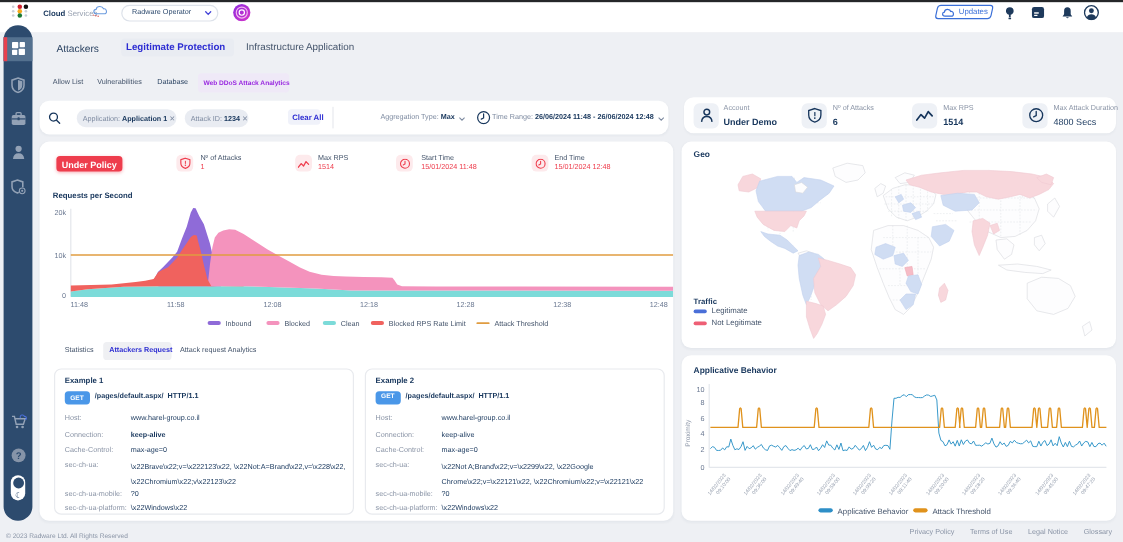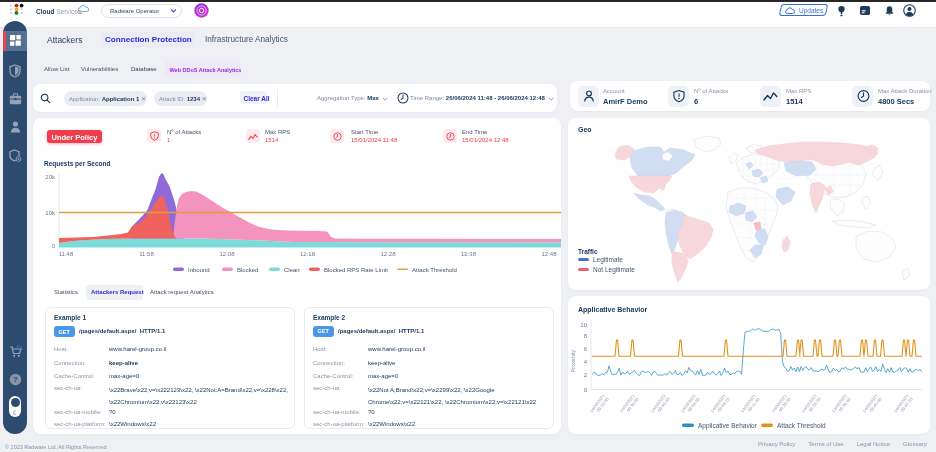--- a/index.html
+++ b/index.html
@@ -116,22 +116,22 @@
 <svg class="abs" style="left:9px;top:373px;" width="13" height="13" viewBox="0 0 13 13">
   <circle cx="6.5" cy="6.5" r="5.8" fill="#8694a8"></circle>
   <text x="6.5" y="9.3" font-size="8" font-weight="bold" fill="#2d4b6e" text-anchor="middle" font-family="Liberation Sans">?</text>
 </svg>
 <div class="abs" style="left:9px;top:396px;width:12px;height:21px;background:#fff;border-radius:6px;"></div>
 <div class="abs" style="left:10.5px;top:397.5px;width:9px;height:9px;background:#2d4b6e;border-radius:50%;"></div>
 <div class="abs" style="left:12.5px;top:409px;font-size:7px;color:#2d4b6e;">☾</div>
 
 <div class="abs" style="left:47px;top:35px;font-size:8.5px;color:#2c4463;">Attackers</div>
 <div class="abs" style="left:101px;top:32px;width:94px;height:15px;background:#e9ecf2;border-radius:3px;"></div>
-<div class="abs" style="left:105px;top:35px;font-size:8.1px;font-weight:bold;color:#2d2dd2;">Connection Protection</div>
-<div class="abs" style="left:205px;top:35px;font-size:8.2px;color:#44546b;">Infrastructure Analytics</div>
+<div class="abs" style="left:105px;top:35px;font-size:8.1px;font-weight:bold;color:#2d2dd2;">Legitimate Protection</div>
+<div class="abs" style="left:205px;top:35px;font-size:8.2px;color:#44546b;">Infrastructure Application</div>
 
 <div class="abs" style="left:44px;top:66px;font-size:6px;color:#44546b;">Allow List</div>
 <div class="abs" style="left:81px;top:66px;font-size:6px;color:#44546b;">Vulnerabilities</div>
 <div class="abs" style="left:131px;top:66px;font-size:6px;color:#2c4463;">Database</div>
 <div class="abs" style="left:165px;top:61px;width:76px;height:16px;background:#efe9f7;border-radius:3px;"></div>
 <div class="abs" style="left:169.5px;top:66.5px;font-size:5.5px;font-weight:bold;color:#9a2ae0;">Web DDoS Attack Analytics</div>
 
 <div class="abs" style="left:33px;top:84px;width:524px;height:28px;background:#fff;border-radius:8px;box-shadow:0 1px 2px rgba(20,40,80,0.04);"></div>
 <svg class="abs" style="left:40px;top:92.5px;" width="11" height="11" viewBox="0 0 12 12">
     <circle cx="5" cy="5" r="3.6" fill="none" stroke="#17365c" stroke-width="1.2"></circle>
@@ -157,21 +157,21 @@
     <path d="M1 1 L3.5 3.6 L6 1" fill="none" stroke="#7d8aa0" stroke-width="1"></path>
   </svg>
 
 <div class="abs" style="left:570px;top:81px;width:360px;height:30px;background:#fff;border-radius:8px;box-shadow:0 1px 2px rgba(20,40,80,0.04);"></div>
 <div class="abs" style="left:578px;top:85.5px;width:21px;height:21px;background:#eef1f6;border-radius:5px;"></div>
 <svg class="abs" style="left:582.5px;top:88.5px;" width="12" height="14" viewBox="0 0 13 14">
     <circle cx="6.5" cy="4.2" r="2.6" fill="none" stroke="#17365c" stroke-width="1.3"></circle>
     <path d="M1.8 13 Q2.2 8.2 6.5 8.2 Q10.8 8.2 11.2 13" fill="none" stroke="#17365c" stroke-width="1.3"></path>
   </svg>
 <div class="abs" style="left:603px;top:88px;font-size:6px;color:#8a94a6;">Account</div>
-<div class="abs" style="left:603px;top:96.5px;font-size:7.5px;font-weight:bold;color:#17365c;">AmirF Demo</div>
+<div class="abs" style="left:603px;top:96.5px;font-size:7.5px;font-weight:bold;color:#17365c;">Under Demo</div>
 
 <div class="abs" style="left:668px;top:85.5px;width:21px;height:21px;background:#eef1f6;border-radius:5px;"></div>
 <svg class="abs" style="left:672.5px;top:88.5px;" width="12" height="14" viewBox="0 0 13 14">
     <path d="M6.5 1 L12 2.8 L12 6.8 Q12 11.6 6.5 13.2 Q1 11.6 1 6.8 L1 2.8Z" fill="none" stroke="#17365c" stroke-width="1.2"></path>
     <rect x="6" y="4" width="1.1" height="4" rx="0.5" fill="#17365c"></rect>
     <circle cx="6.5" cy="9.6" r="0.8" fill="#17365c"></circle>
   </svg>
 <div class="abs" style="left:694px;top:88px;font-size:6px;color:#8a94a6;">Nº of Attacks</div>
 <div class="abs" style="left:694px;top:96.5px;font-size:7.5px;font-weight:bold;color:#17365c;">6</div>
 
@@ -181,21 +181,21 @@
   </svg>
 <div class="abs" style="left:786px;top:88px;font-size:6px;color:#8a94a6;">Max RPS</div>
 <div class="abs" style="left:786px;top:96.5px;font-size:7.5px;font-weight:bold;color:#17365c;">1514</div>
 
 <div class="abs" style="left:852px;top:85.5px;width:21px;height:21px;background:#eef1f6;border-radius:5px;"></div>
 <svg class="abs" style="left:856.5px;top:88.5px;" width="13" height="14" viewBox="0 0 14 14">
     <circle cx="7" cy="7" r="5.8" fill="none" stroke="#17365c" stroke-width="1.2"></circle>
     <path d="M7 3.6 L7 7.3 L4.7 8.5" fill="none" stroke="#17365c" stroke-width="1.2" stroke-linecap="round"></path>
   </svg>
 <div class="abs" style="left:878px;top:88px;font-size:6px;color:#8a94a6;">Max Attack Duration</div>
-<div class="abs" style="left:878px;top:96.5px;font-size:7.5px;font-weight:bold;color:#17365c;">4800 Secs</div>
+<div class="abs" style="left:878px;top:96.5px;font-size:7.5px;font-weight:normal;color:#17365c;">4800 Secs</div>
 
 <div class="abs" style="left:33px;top:118px;width:528px;height:316px;background:#fff;border-radius:8px;box-shadow:0 1px 2px rgba(20,40,80,0.04);"></div>
 
 <div class="abs" style="left:47px;top:130px;width:55px;height:13px;background:#ee3d4d;border-radius:3px;box-shadow:0 1px 3px rgba(238,61,77,0.4);"></div>
 <div class="abs" style="left:51.5px;top:133px;font-size:7.5px;font-weight:bold;color:#fff;">Under Policy</div>
 
 <div class="abs" style="left:147px;top:129px;width:14px;height:14px;background:#fdeaec;border-radius:4px;"></div>
 <svg class="abs" style="left:149.5px;top:131px;" width="9" height="10" viewBox="0 0 13 14">
     <path d="M6.5 1 L12 2.8 L12 6.8 Q12 11.6 6.5 13.2 Q1 11.6 1 6.8 L1 2.8Z" fill="none" stroke="#ee3d4d" stroke-width="1.4"></path>
     <rect x="5.9" y="4" width="1.2" height="4" rx="0.5" fill="#ee3d4d"></rect>

